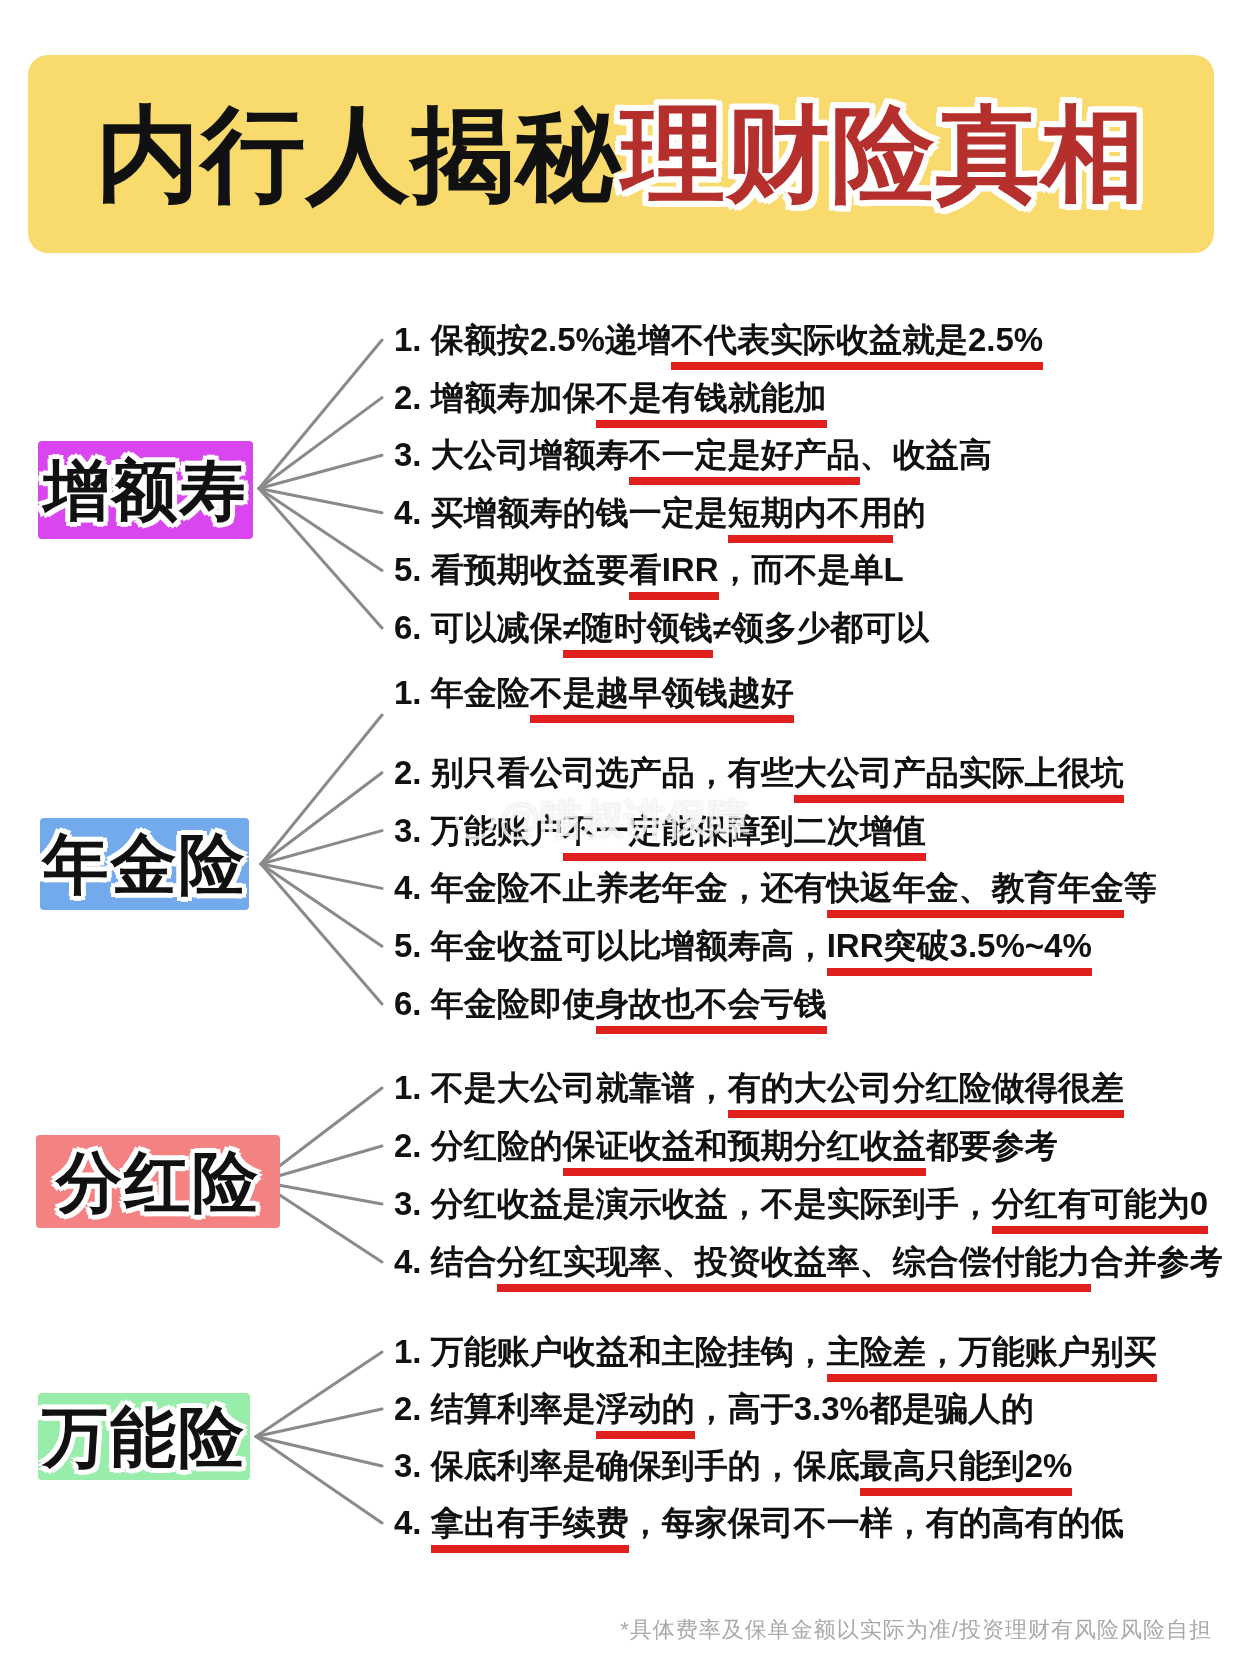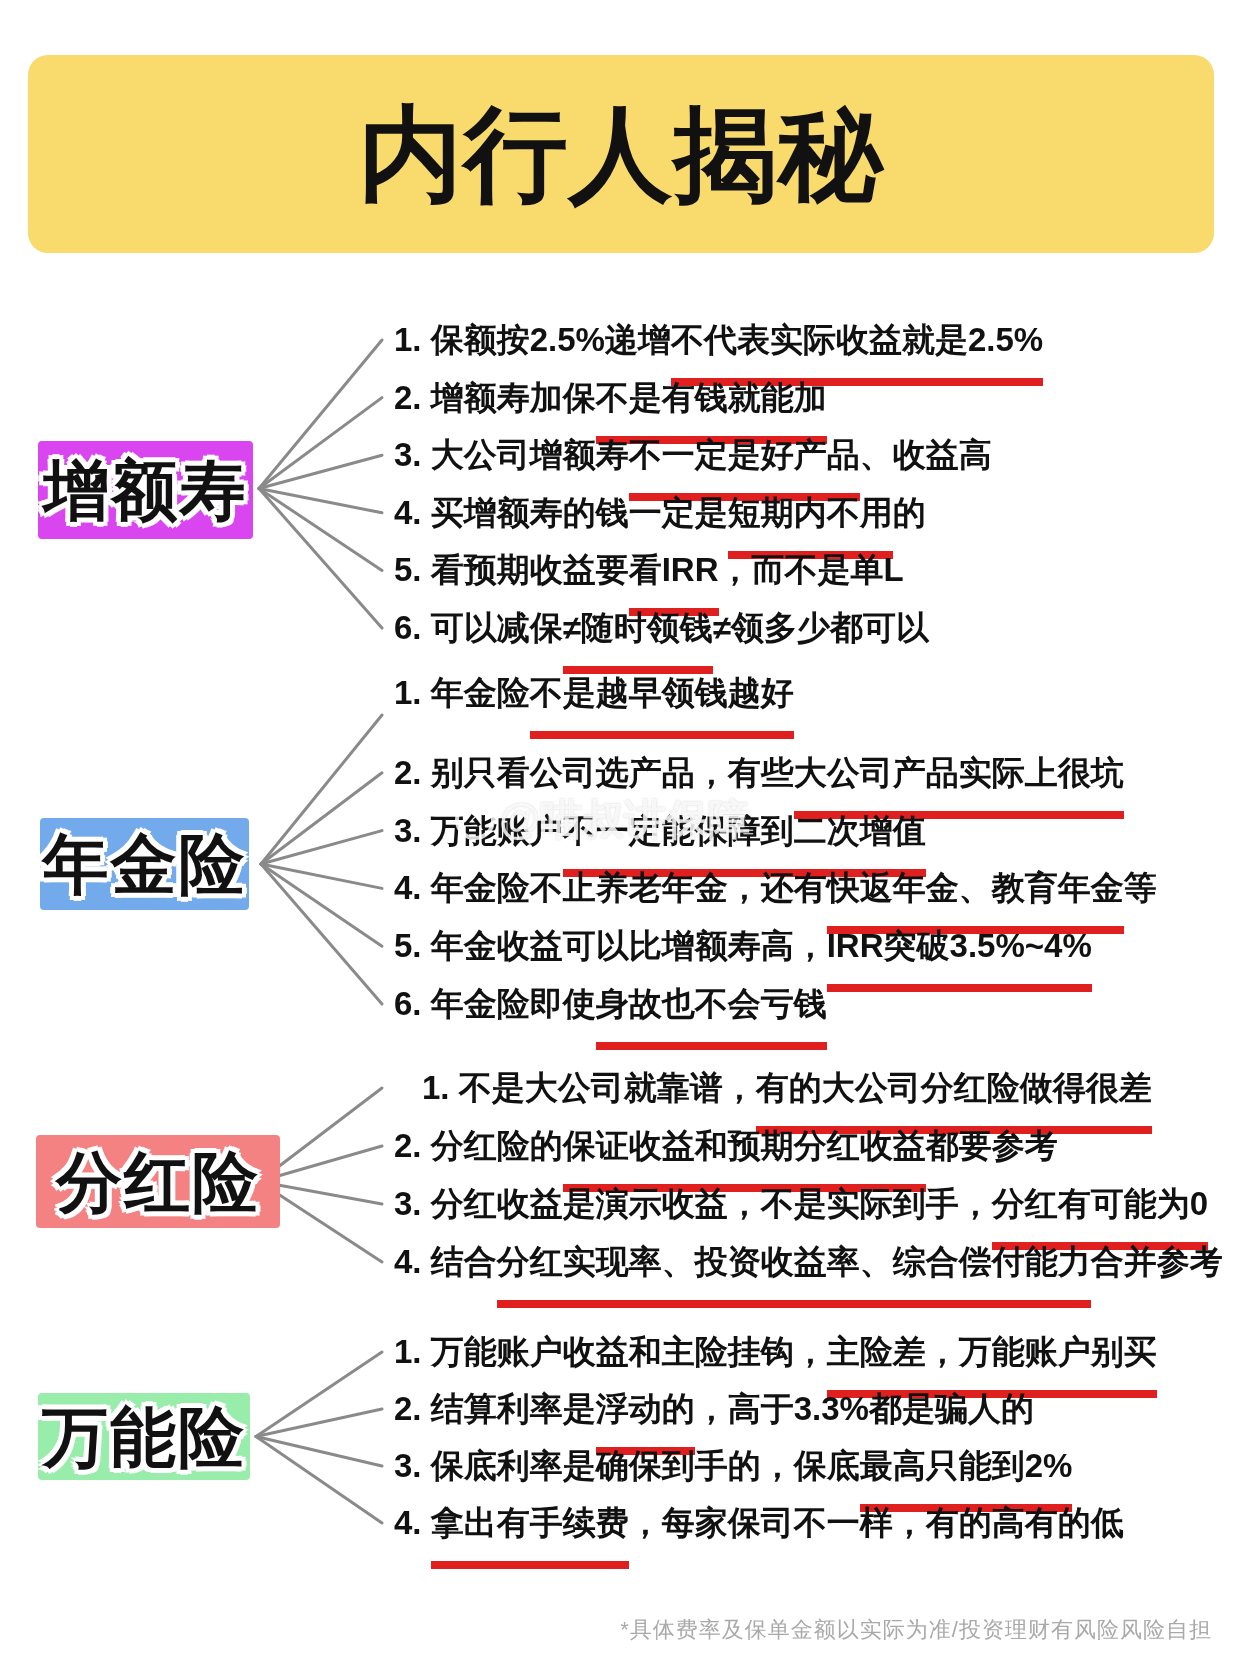--- a/index.html
+++ b/index.html
@@ -35,21 +35,21 @@
       -5px 0 0 #fff, 5px 0 0 #fff, 0 -5px 0 #fff, 0 5px 0 #fff;
   }
   
   .row{
     position:absolute;left:394px;height:44px;line-height:44px;white-space:nowrap;
     font-size:33px;font-weight:bold;color:#111111;
   }
   .row .seg{display:inline;}
   .row .seg.u{
     border-bottom:8px solid var(--underline,#E0201E);
-    padding-bottom:20px;
+    padding-bottom:4px;
   }
   
   #connectors{position:absolute;left:0;top:0;pointer-events:none;}
   
   #watermark{
     position:absolute;left:455px;top:795px;height:50px;display:flex;align-items:center;
     color:rgba(255,255,255,0.82);font-weight:bold;font-size:42px;white-space:nowrap;
     text-shadow:0 0 2px rgba(120,120,120,0.35);
   }
   #watermark .cat{
@@ -85,20 +85,21 @@
       <line x1="259" y1="1181.5" x2="382" y2="1204" stroke="#8A8A8A" stroke-width="3" stroke-linecap="round"></line>
       <line x1="259" y1="1181.5" x2="382" y2="1262" stroke="#8A8A8A" stroke-width="3" stroke-linecap="round"></line>
       <line x1="256" y1="1436.5" x2="382" y2="1352" stroke="#8A8A8A" stroke-width="3" stroke-linecap="round"></line>
       <line x1="256" y1="1436.5" x2="382" y2="1409" stroke="#8A8A8A" stroke-width="3" stroke-linecap="round"></line>
       <line x1="256" y1="1436.5" x2="382" y2="1466" stroke="#8A8A8A" stroke-width="3" stroke-linecap="round"></line>
       <line x1="256" y1="1436.5" x2="382" y2="1523" stroke="#8A8A8A" stroke-width="3" stroke-linecap="round"></line>
     </svg>
 
   <div id="banner" style="background: rgb(248, 218, 109);">
     <span class="t black">内行人揭秘</span>
+      <span class="t red" style="color: rgb(181, 48, 45);">理财险真相</span>
   </div>
 
   <div id="sections">
       <div class="label-box" style="left: 38px; top: 441px; width: 215px; height: 98px; background: #d946ef;">
         <span class="txt">增额寿</span>
       </div>
       <div class="row" style="top: 318px;"><span class="seg">1. 保额按2.5%递增</span><span class="seg u">不代表实际收益就是2.5%</span></div>
       <div class="row" style="top: 375.6px;"><span class="seg">2. 增额寿加保</span><span class="seg u">不是有钱就能加</span></div>
       <div class="row" style="top: 433.2px;"><span class="seg">3. 大公司增额寿</span><span class="seg u">不一定是好产品</span><span class="seg">、收益高</span></div>
       <div class="row" style="top: 490.8px;"><span class="seg">4. 买增额寿的钱一定是</span><span class="seg u">短期内不用</span><span class="seg">的</span></div>
@@ -109,21 +110,21 @@
       </div>
       <div class="row" style="top: 671px;"><span class="seg">1. 年金险</span><span class="seg u">不是越早领钱越好</span></div>
       <div class="row" style="top: 750.8px;"><span class="seg">2. 别只看公司选产品，有些</span><span class="seg u">大公司产品实际上很坑</span></div>
       <div class="row" style="top: 808.6px;"><span class="seg">3. 万能账户</span><span class="seg u">不一定能保障到二次增值</span></div>
       <div class="row" style="top: 866.4px;"><span class="seg">4. 年金险不止养老年金，还有</span><span class="seg u">快返年金、教育年金</span><span class="seg">等</span></div>
       <div class="row" style="top: 924.2px;"><span class="seg">5. 年金收益可以比增额寿高，</span><span class="seg u">IRR突破3.5%~4%</span></div>
       <div class="row" style="top: 982px;"><span class="seg">6. 年金险即使</span><span class="seg u">身故也不会亏钱</span></div>
       <div class="label-box" style="left: 36px; top: 1135px; width: 244px; height: 93px; background: rgb(245, 130, 130);">
         <span class="txt">分红险</span>
       </div>
-      <div class="row" style="top: 1066px; margin-left: 28px;"><span class="seg">1. 不是大公司就靠谱，</span><span class="seg u">有的大公司分红险做得很差</span></div>
+      <div class="row" style="top: 1066px;"><span class="seg">1. 不是大公司就靠谱，</span><span class="seg u">有的大公司分红险做得很差</span></div>
       <div class="row" style="top: 1124px;"><span class="seg">2. 分红险的</span><span class="seg u">保证收益和预期分红收益</span><span class="seg">都要参考</span></div>
       <div class="row" style="top: 1182px;"><span class="seg">3. 分红收益是演示收益，不是实际到手，</span><span class="seg u">分红有可能为0</span></div>
       <div class="row" style="top: 1240px;"><span class="seg">4. 结合</span><span class="seg u">分红实现率、投资收益率、综合偿付能力</span><span class="seg">合并参考</span></div>
       <div class="label-box" style="left: 38px; top: 1393px; width: 212px; height: 87px; background: rgb(151, 237, 169); align-items: center;">
         <span class="txt">万能险</span>
       </div>
       <div class="row" style="top: 1330px;"><span class="seg">1. 万能账户收益和主险挂钩，</span><span class="seg u">主险差，万能账户别买</span></div>
       <div class="row" style="top: 1387px;"><span class="seg">2. 结算利率是</span><span class="seg u">浮动的</span><span class="seg">，高于3.3%都是骗人的</span></div>
       <div class="row" style="top: 1444px;"><span class="seg">3. 保底利率是确保到手的，保底</span><span class="seg u">最高只能到2%</span></div>
       <div class="row" style="top: 1501px;"><span class="seg">4. </span><span class="seg u">拿出有手续费</span><span class="seg">，每家保司不一样，有的高有的低</span></div>

